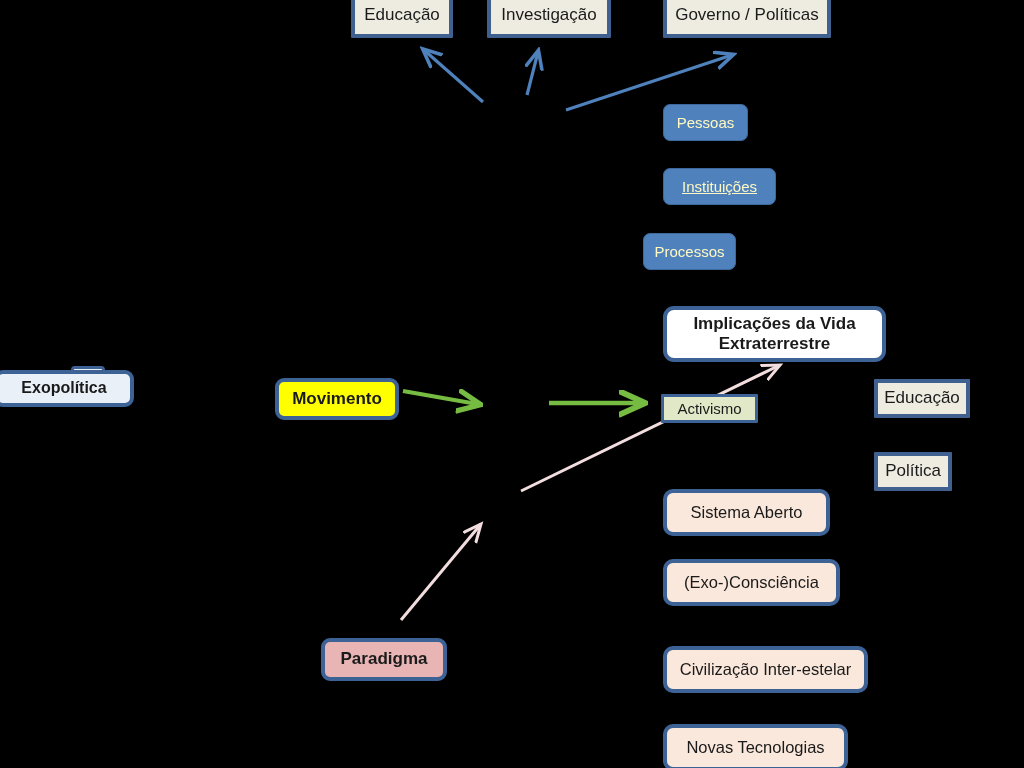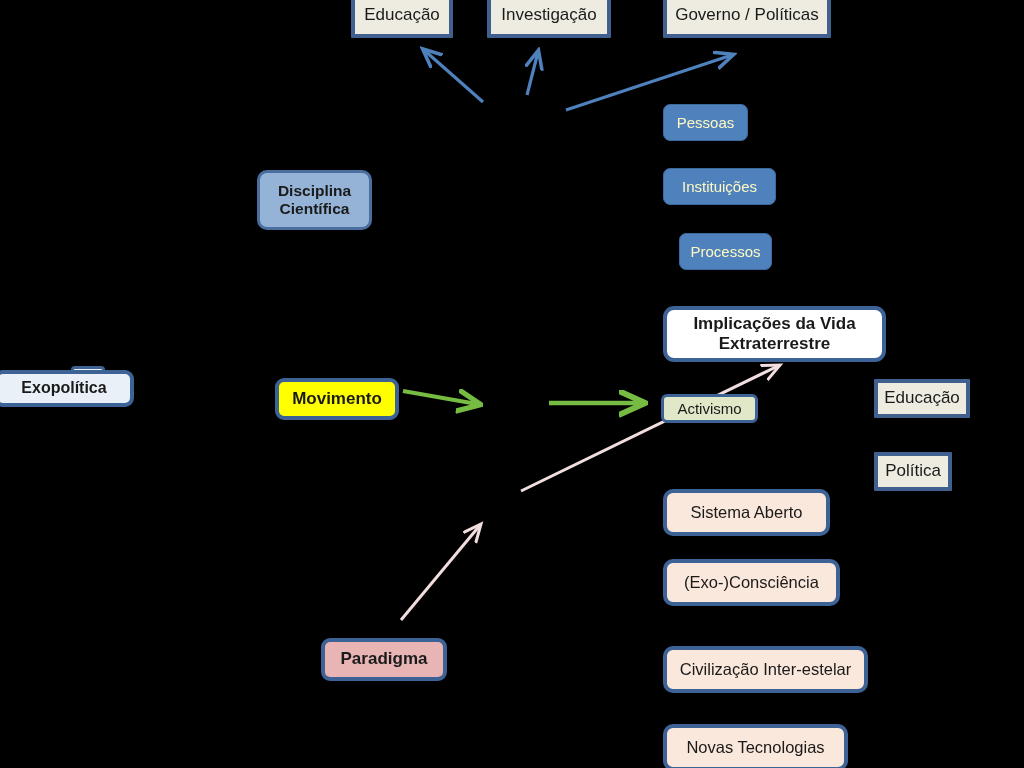--- a/index.html
+++ b/index.html
@@ -76,21 +76,21 @@
     background: #ffff00;
     border: 4px solid #3d6296;
     border-radius: 9px;
     font-size: 17px;
     font-weight: bold;
     margin-top: 15px;
   }
   .v-green {               
     background: #e0e8c8;
     border: 3px solid #3d6296;
-    border-radius: 6px;
+    border-radius: 1px;
     font-size: 15px;
     font-weight: 400;
   }
   .v-peach {               
     background: #fbe8dc;
     border: 4px solid #3d6296;
     border-radius: 10px;
     font-size: 16.5px;
     font-weight: 400;
   }
@@ -163,32 +163,28 @@
   </div>
 
   <div class="node v-cream-sq" style="left:663px; top:-8px; width:168px; height:46px;">
     <span>Governo / Políticas</span>
   </div>
 
   <div class="node v-blue-solid" style="left:663px; top:104px; width:85px; height:37px;">
     <span>Pessoas</span>
   </div>
 
-  <div class="node v-blue-solid" style="left:663px; top:168px; width:113px; height:37px;">
+  <div class="node v-blue-solid" style="left:663px; top:168px; width:113px; height:37px;text-decoration:underline;">
     <span>Instituições</span>
   </div>
 
-  <div class="node v-blue-solid" style="left:679px; top:233px; width:93px; height:37px;">
+  <div class="node v-blue-solid" style="left:643px; top:233px; width:93px; height:37px;">
     <span>Processos</span>
   </div>
 
-  <div class="node v-blue-light" style="left:257px; top:170px; width:115px; height:60px;">
-    <span>Disciplina
-Científica</span>
-  </div>
 
   <div class="notch" style="left:71px; top:366px; width:28px; height:8px;"></div>
   <div class="node v-white" style="left:-6px; top:370px; width:140px; height:37px;">
     <span>Exopolítica</span>
   </div>
 
   <div class="node v-yellow" style="left:275px; top:363px; width:124px; height:42px;">
     <span>Movimento</span>
   </div>
 

